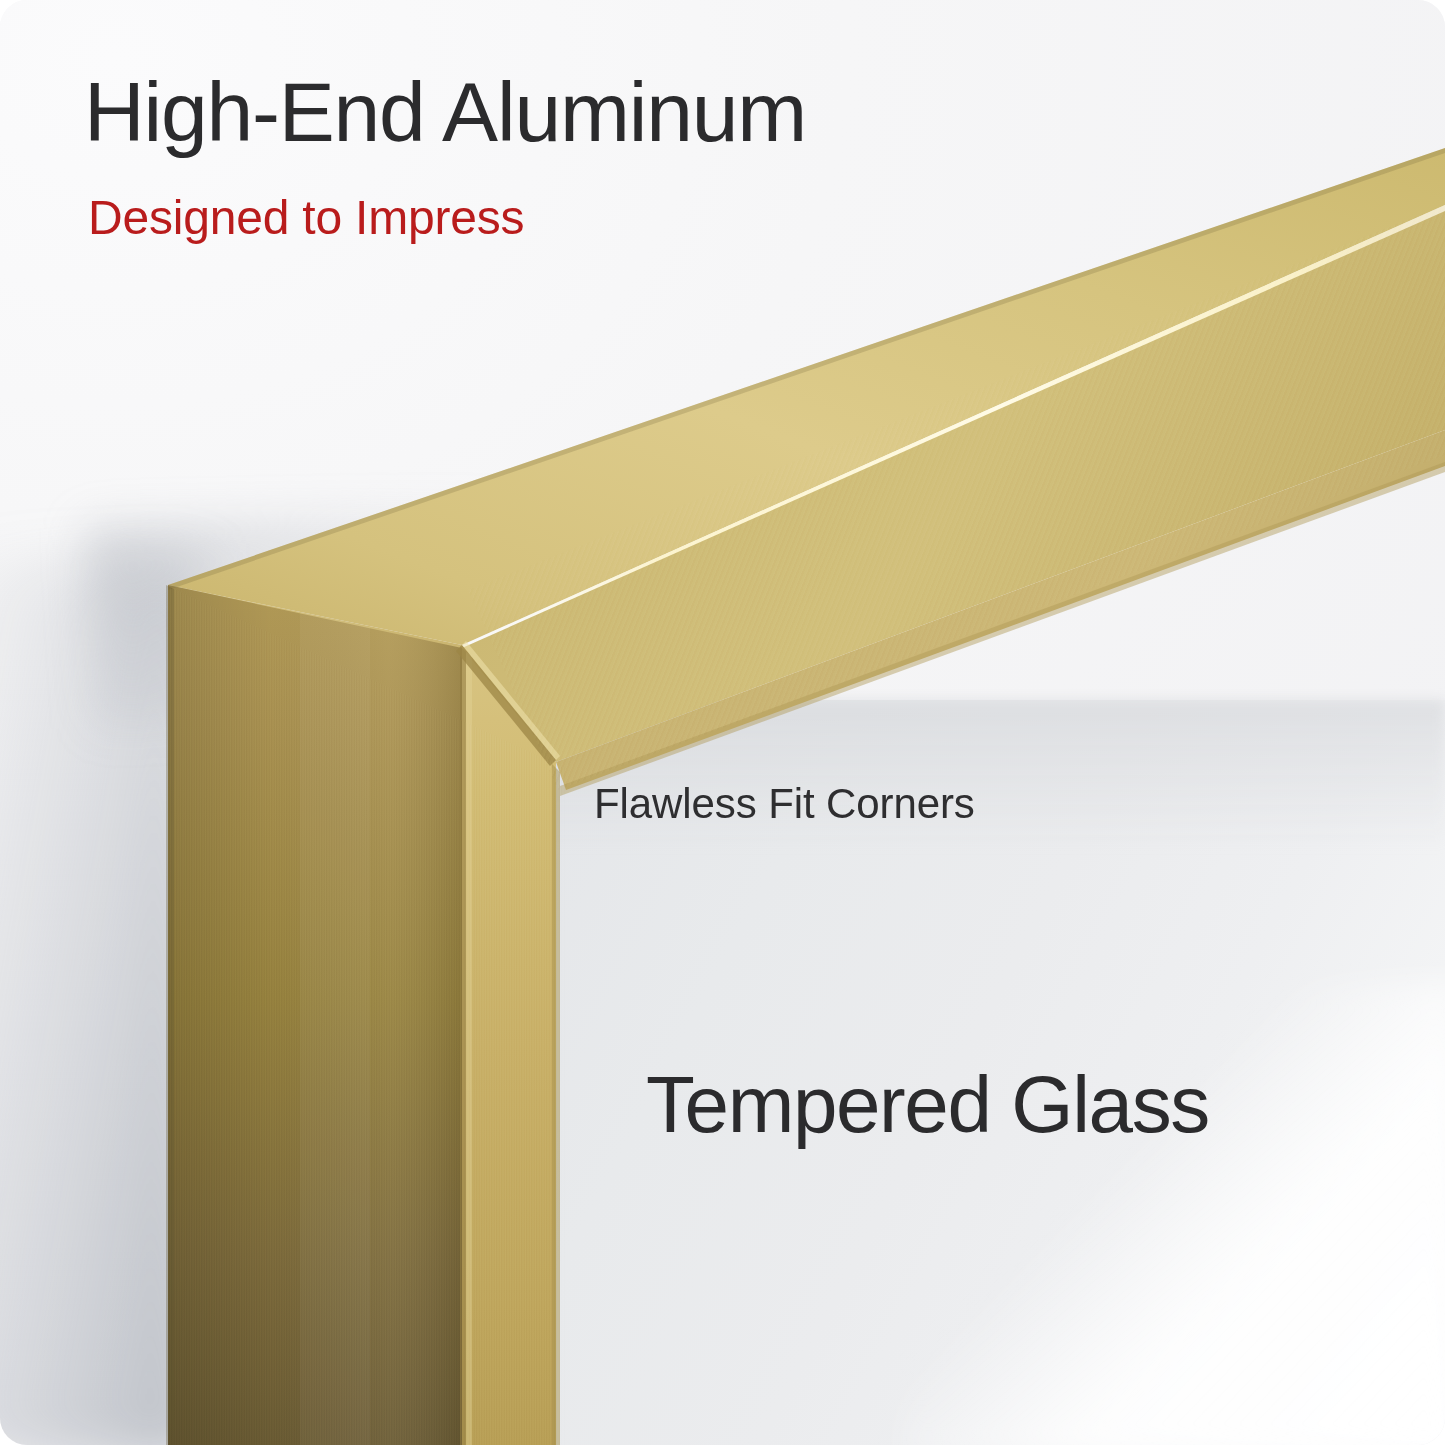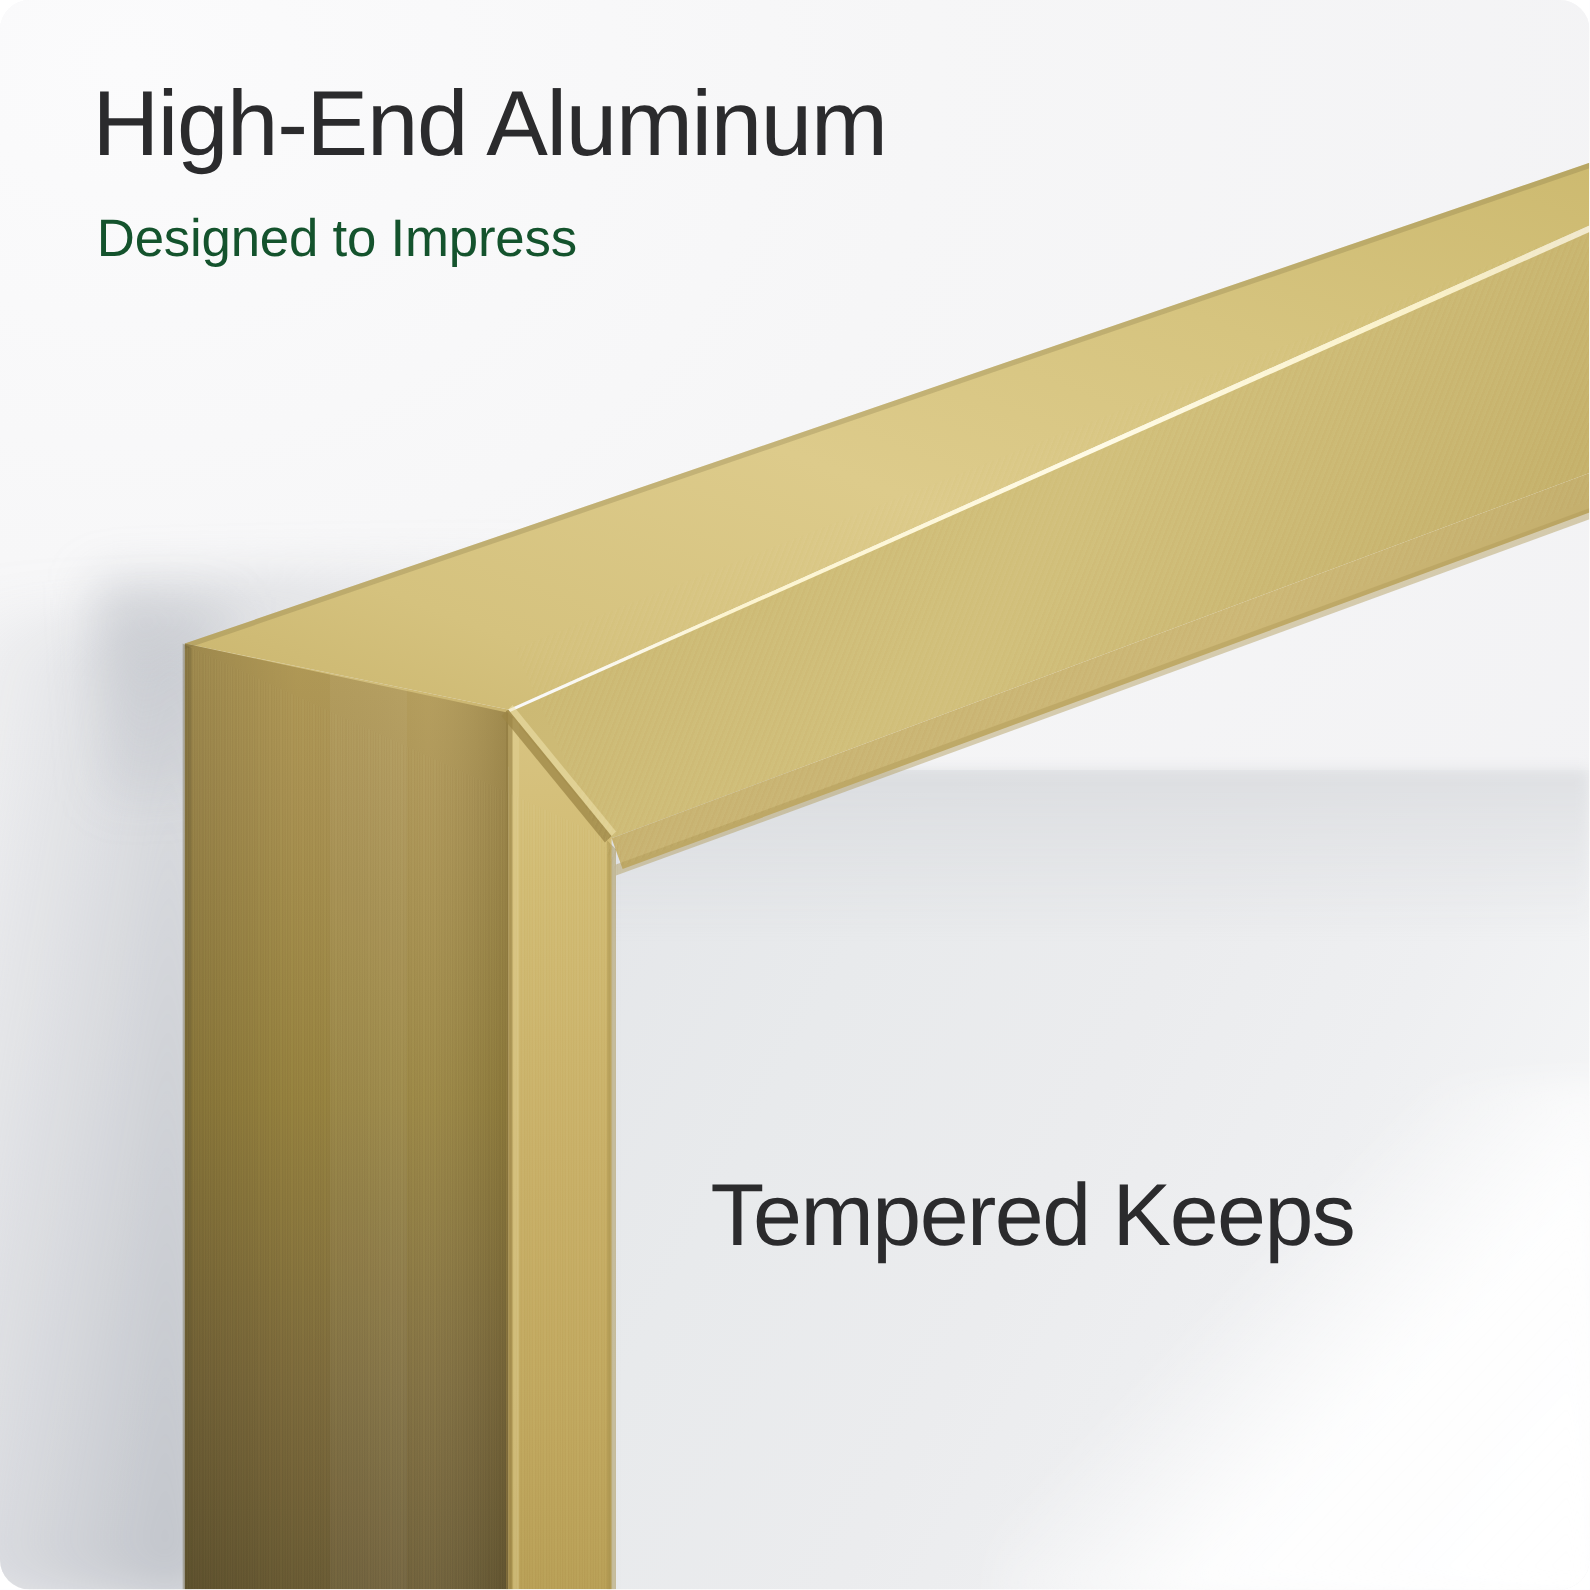--- a/index.html
+++ b/index.html
@@ -144,21 +144,21 @@
     letter-spacing: -1.2px;
     color: #2b2b2d;
     line-height: 1.05;
   }
   .subhead {
     left: 88px;
     top: 192px;
     font-size: 48px;
     font-weight: 300;
     letter-spacing: -0.2px;
-    color: #14532d;
+    color: #b91c1c;
     line-height: 1.1;
   }
   .corner-label {
     left: 594px;
     top: 780px;
     font-size: 42px;
     font-weight: 400;
     letter-spacing: -0.1px;
     color: #2e2e30;
   }
@@ -299,17 +299,18 @@
     </div>
 
     <div class="grain-vert"></div>
     <div class="grain-top"></div>
   </div>
 
   <div class="txt headline">High-End Aluminum</div>
 
   <div class="txt subhead">Designed to Impress</div>
 
-
-  <div class="txt glass-title"><br><span>Tempered Keeps</span></div>
+  <div class="txt corner-label">Flawless Fit Corners</div>
+
+  <div class="txt glass-title"><br><span>Tempered Glass</span></div>
 
 
 </div>
 
 </body></html>

